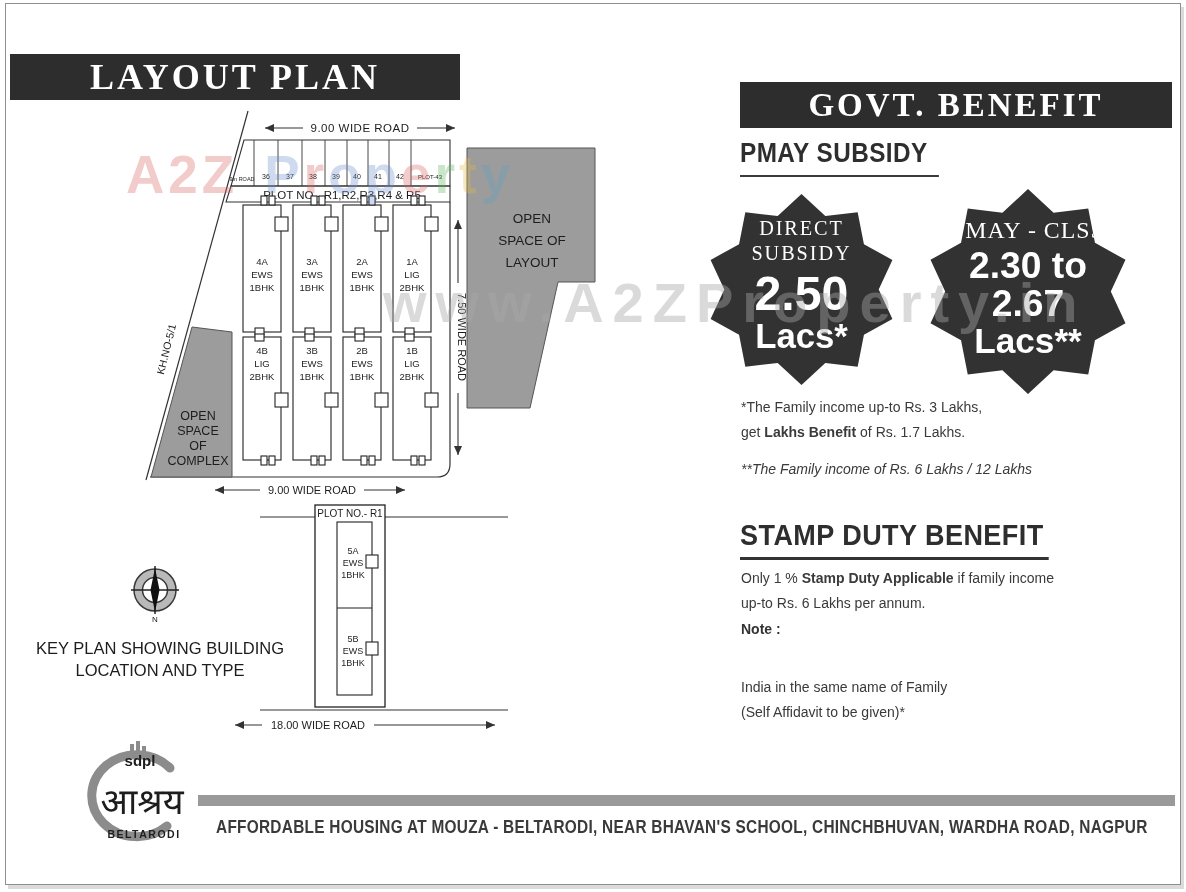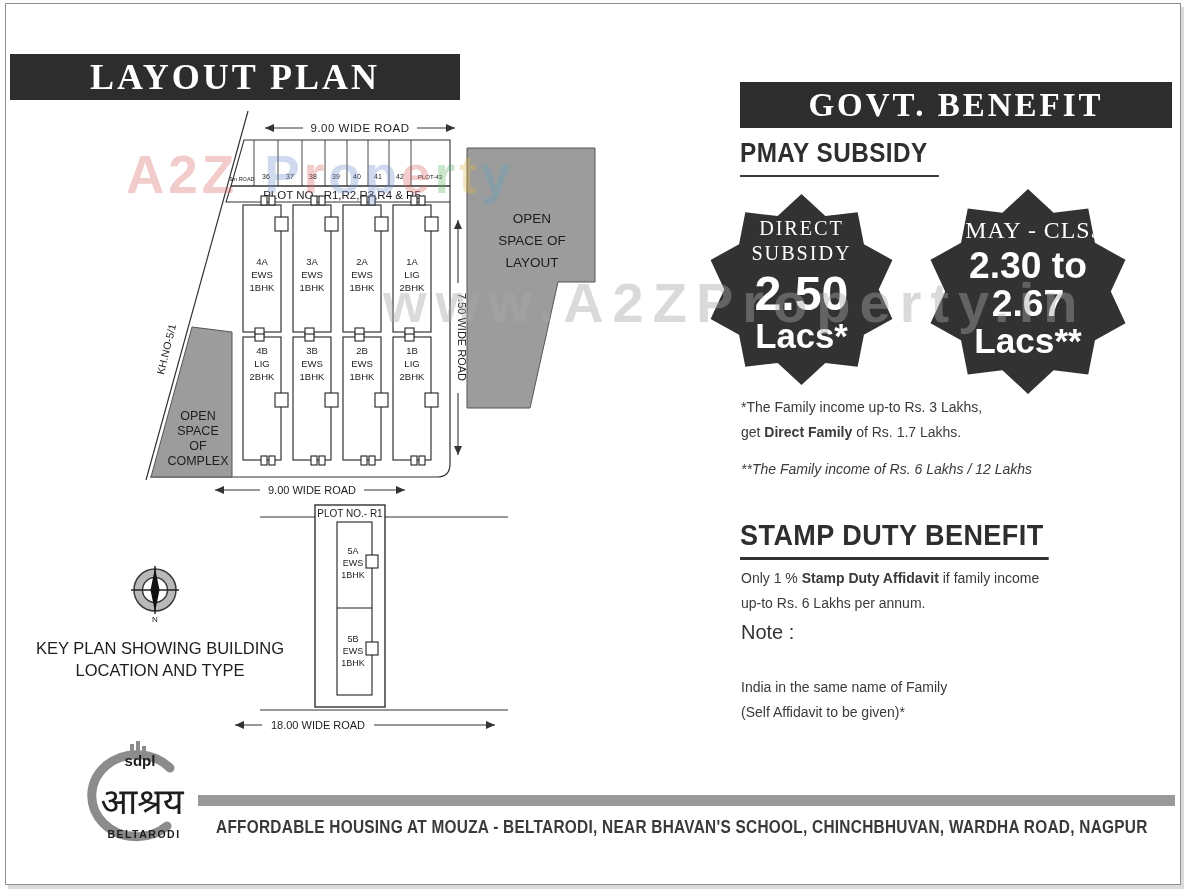--- a/index.html
+++ b/index.html
@@ -20,21 +20,21 @@
                 border-bottom:2px solid #3c3c3c;padding:0 12px 6px 0;letter-spacing:.5px;}
   #stamp-heading{position:absolute;left:740px;top:518px;font-size:30px;
                  border-bottom:3px solid #333;padding:0 6px 5px 0;letter-spacing:.5px;}
   .badge{position:absolute;z-index:10;}
   #badge-direct{left:705px;top:192px;}
   #badge-clss{left:922px;top:188px;}
   .badge text{fill:#fff;}
   .badge .serif{font-family:"Liberation Serif",serif;}
   .para{position:absolute;left:741px;width:440px;font-size:14px;line-height:25px;color:#3a3a3a;}
   #para-note1{top:395px;} #para-note2{top:457px;font-style:italic;} #para-stamp{top:566px;}
-  #note-label{position:absolute;left:741px;top:621px;font-size:20px;font-weight:400;color:#333;}
+  #note-label{position:absolute;left:741px;top:621px;font-size:14px;font-weight:700;color:#333;}
   #para-note3{top:650px;}
   .wm1{position:absolute;left:126px;top:144px;z-index:50;font-size:53px;font-weight:700;
        opacity:.32;letter-spacing:4px;pointer-events:none;white-space:nowrap;}
   .wm1 .gap{margin-left:26px;}
   .c-red{color:#d95f5f}.c-blue{color:#6d8fd0}.c-green{color:#5cb25c}
   .c-yellow{color:#e3b93f}.c-teal{color:#5ea4c4}
   .wm2{position:absolute;left:383px;top:270px;z-index:50;font-size:56px;font-weight:700;
        color:#a8a8a8;opacity:.42;letter-spacing:9px;pointer-events:none;white-space:nowrap;}
   #footer-bar{position:absolute;left:198px;top:795px;width:977px;height:11px;background:#9a9a9a;}
   #footer-address{position:absolute;left:216px;top:817px;font-size:17.5px;font-weight:700;
@@ -270,31 +270,31 @@
   <svg class="badge" id="badge-clss" width="212" height="207" viewBox="0 0 200 200">
     <polygon points="100,1 124.7,23.9 158.2,19.9 164.7,53 194.2,69.4 180,100 194.2,130.6 164.7,147 158.2,180.1 124.7,176.1 100,199 75.3,176.1 41.8,180.1 35.3,147 5.8,130.6 20,100 5.8,69.4 35.3,53 41.8,19.9 75.3,23.9" fill="#323232"></polygon>
     <text x="100" y="48" font-size="23" letter-spacing="1" text-anchor="middle" style="font-family:'Liberation Serif',serif">PMAY - CLSS</text>
     <text x="100" y="87" font-size="36" font-weight="bold" text-anchor="middle">2.30 to</text>
     <text x="100" y="124" font-size="36" font-weight="bold" text-anchor="middle">2.67</text>
     <text x="100" y="159" font-size="34" font-weight="bold" text-anchor="middle">Lacs**</text>
   </svg>
 
   <div class="para" id="para-note1">
     <span>*The Family income up-to Rs. 3 Lakhs,</span><br>
-    <span>get </span><b>Direct Family</b><span> of Rs. 1.7 Lakhs.</span>
+    <span>get </span><b>Lakhs Benefit</b><span> of Rs. 1.7 Lakhs.</span>
   </div>
 
   <div class="para" id="para-note2">
     <span>**The Family income of Rs. 6 Lakhs / 12 Lakhs</span><br>
   </div>
 
   <div id="stamp-heading" class="h-cond">STAMP DUTY BENEFIT</div>
 
   <div class="para" id="para-stamp">
-    <span>Only 1 % </span><b>Stamp Duty Affidavit</b><span> if family income</span><br>
+    <span>Only 1 % </span><b>Stamp Duty Applicable</b><span> if family income</span><br>
     <span>up-to Rs. 6 Lakhs per annum.</span>
   </div>
 
   <div id="note-label">Note :</div>
 
   <div class="para" id="para-note3">
     <br>
     <span>India in the same name of Family</span><br>
     <span>(Self Affidavit to be given)*</span>
   </div>

